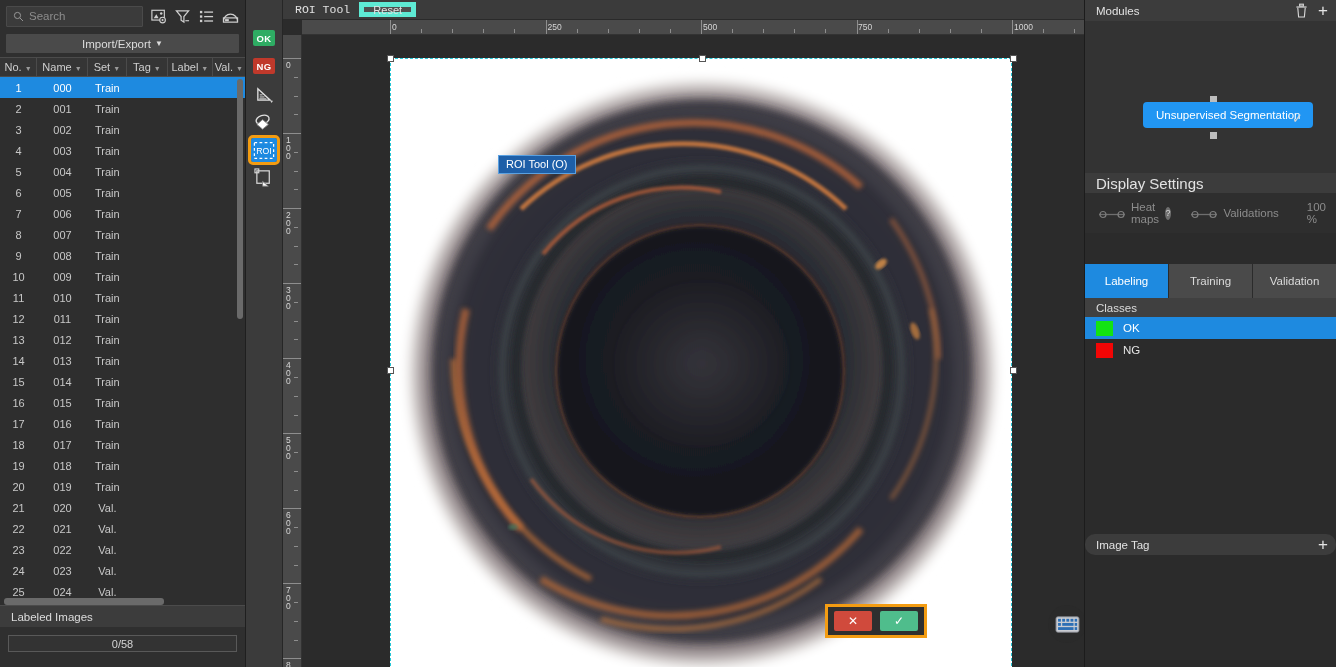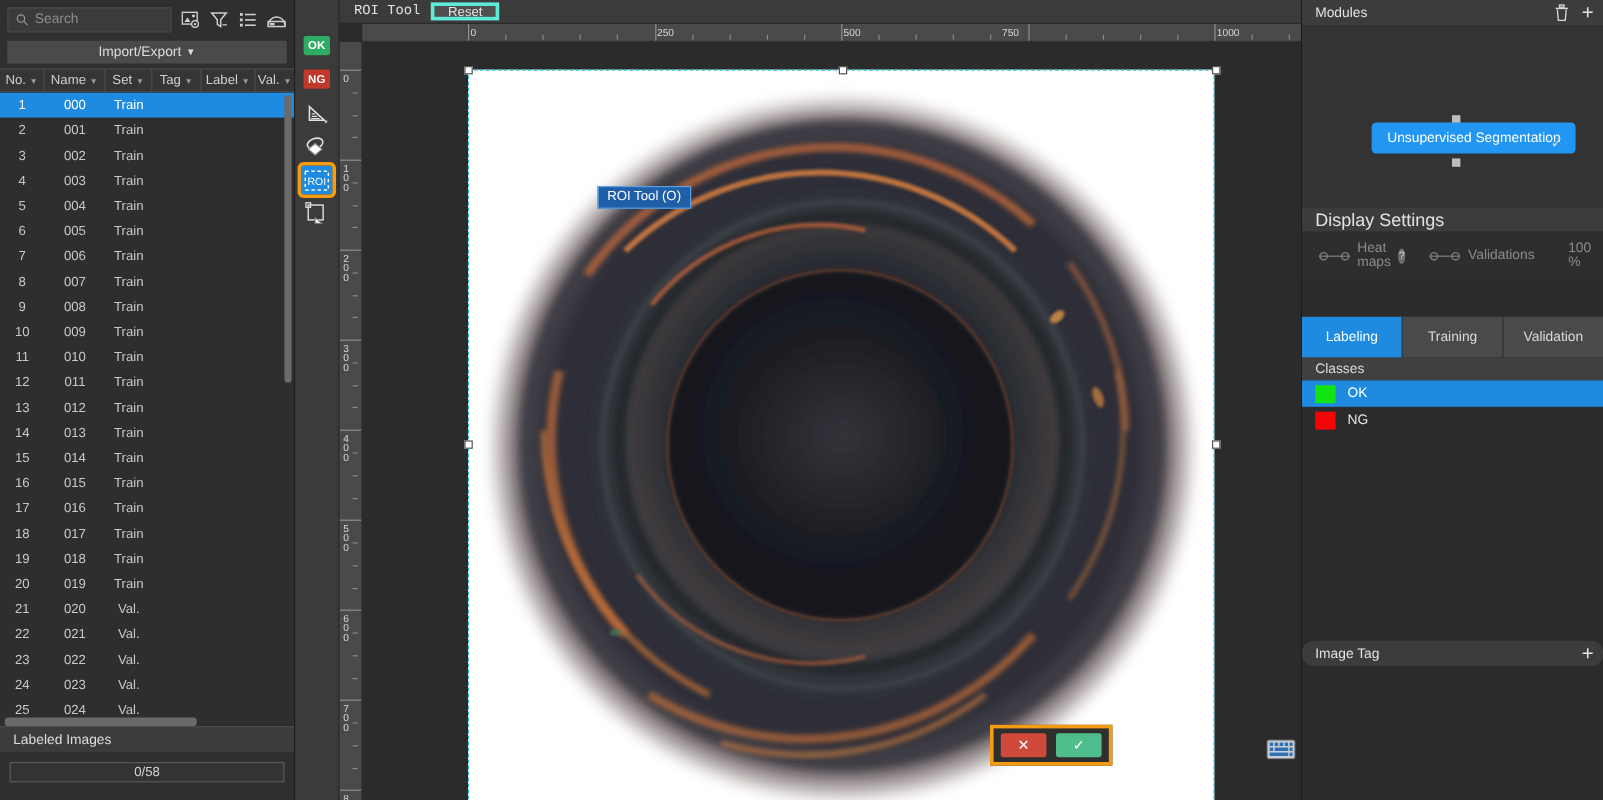--- a/index.html
+++ b/index.html
@@ -150,21 +150,21 @@
   }
   .canvas-topbar {
     height: 20px; background: #3b3b3b;
     display: flex; align-items: center; gap: 9px;
     padding-left: 12px;
     border-bottom: 1px solid #2a2a2a;
   }
   .canvas-topbar .title { font-size: 11.5px; color: #e0e0e0; font-family: Liberation Mono, monospace; }
   .reset-btn {
     width: 57px; height: 15px; background: #4f4f4f;
-    border: 3px solid #5eead4;
+    border: 5px solid #5eead4;
     display: flex; align-items: center; justify-content: center;
     font-size: 11px; color: #e2e2e2; cursor: pointer;
   }
   #canvas-body { flex: 1; position: relative; display: flex; }
 
   
   .ruler-h {
     position: absolute; left: 19px; top: 0; right: 0; height: 15px;
     background: #4a4a4a; border-bottom: 1px solid #333;
     overflow: hidden;
@@ -673,21 +673,21 @@
           <div class="tick" style="left: 305.7px; width: 1px; height: 4px; top: 9px;"></div>
           <div class="tick" style="left: 336.8px; width: 1px; height: 4px; top: 9px;"></div>
           <div class="tick" style="left: 367.9px; width: 1px; height: 4px; top: 9px;"></div>
           <div class="tick" style="left: 399px; width: 1px; height: 15px; top: 0px;"></div>
           <div class="rlbl" style="left: 401px; top: 2px;">500</div>
           <div class="tick" style="left: 430.1px; width: 1px; height: 4px; top: 9px;"></div>
           <div class="tick" style="left: 461.2px; width: 1px; height: 4px; top: 9px;"></div>
           <div class="tick" style="left: 492.3px; width: 1px; height: 4px; top: 9px;"></div>
           <div class="tick" style="left: 523.4px; width: 1px; height: 4px; top: 9px;"></div>
           <div class="tick" style="left: 554.5px; width: 1px; height: 15px; top: 0px;"></div>
-          <div class="rlbl" style="left: 533px; top: 2px;">750</div>
+          <div class="rlbl" style="left: 556px; top: 2px;">750</div>
           <div class="tick" style="left: 585.6px; width: 1px; height: 4px; top: 9px;"></div>
           <div class="tick" style="left: 616.7px; width: 1px; height: 4px; top: 9px;"></div>
           <div class="tick" style="left: 647.8px; width: 1px; height: 4px; top: 9px;"></div>
           <div class="tick" style="left: 678.9px; width: 1px; height: 4px; top: 9px;"></div>
           <div class="tick" style="left: 710px; width: 1px; height: 15px; top: 0px;"></div>
           <div class="rlbl" style="left: 712px; top: 2px;">1000</div>
           <div class="tick" style="left: 741.1px; width: 1px; height: 4px; top: 9px;"></div>
           <div class="tick" style="left: 772.2px; width: 1px; height: 4px; top: 9px;"></div>
         </div>
       <div class="ruler-v" id="ruler-v">

